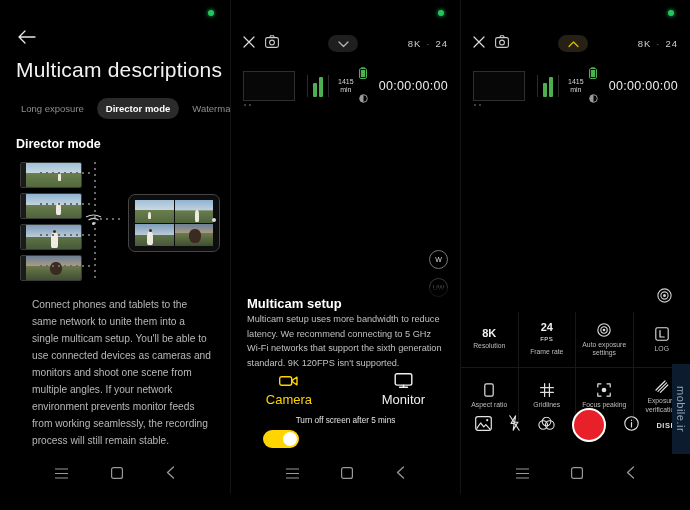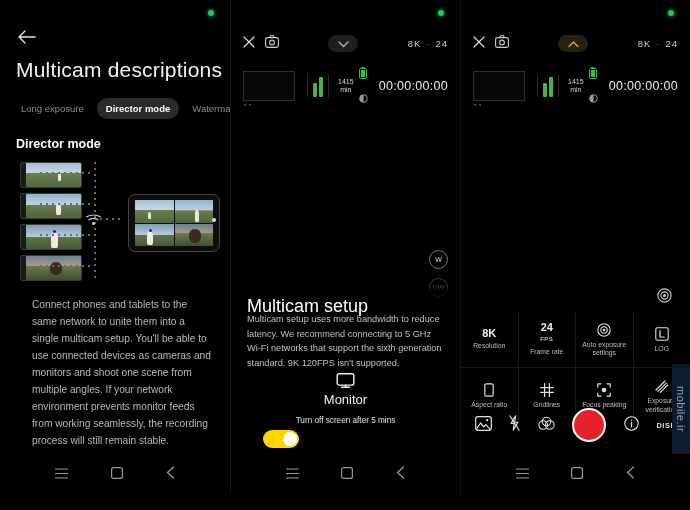--- a/index.html
+++ b/index.html
@@ -152,21 +152,21 @@
     color:#7a7a7a; font-size:7px;
   }
 
   
   .sheet {
     position:absolute; left:0; right:0; bottom:40px; top:288px;
     background:linear-gradient(180deg, rgba(0,0,0,.55) 0%, rgba(0,0,0,.88) 26%, #000 60%);
   }
   .sheet-title {
     position:absolute; top:8px; left:16px;
-    font-size:18px; color:#fff; font-weight:normal;
+    font-size:13px; color:#fff; font-weight:bold;
   }
   .sheet-body {
     position:absolute; top:24px; left:16px; right:14px;
     font-size:9.2px; line-height:14.5px; color:#c0c0c0;
   }
   .mode-row {
     position:absolute; top:84px; left:0; right:0;
     display:flex; justify-content:space-around;
   }
   .mode { text-align:center; }
@@ -409,20 +409,29 @@
         <span>ⓘ</span>
         <span class="disp" style="color:#7a7a7a;">DISP</span>
       </div>
     </div>
 
     <div class="sheet">
       <div class="sheet-title">Multicam setup</div>
       <div class="sheet-body">Multicam setup uses more bandwidth to reduce latency. We recommend connecting to 5 GHz Wi-Fi networks that support the sixth generation standard. 9K 120FPS isn't supported.</div>
 
       <div class="mode-row">
+        <div class="mode sel">
+          <span class="ic-box">
+            <svg width="19" height="13" viewBox="0 0 19 13">
+                <rect x="0.7" y="2.7" width="12" height="8.6" rx="2" stroke="#ffd400" stroke-width="1.4" fill="none"></rect>
+                <path d="M13.6 6 L18 3.2 V10.8 L13.6 8 Z" stroke="#ffd400" stroke-width="1.4" fill="none" stroke-linejoin="round"></path>
+              </svg>
+          </span>
+          <div class="m-label">Camera</div>
+        </div>
         <div class="mode unsel">
           <span class="ic-box">
             <svg width="19" height="15" viewBox="0 0 19 15">
                 <rect x="1.2" y="0.7" width="16.6" height="11.4" rx="1.8" stroke="#f0f0f0" stroke-width="1.4" fill="none"></rect>
                 <path d="M9.5 12.1 V14.3 M5.5 14.3 H13.5" stroke="#f0f0f0" stroke-width="1.4" stroke-linecap="round"></path>
               </svg>
           </span>
           <div class="m-label">Monitor</div>
         </div>
       </div>

